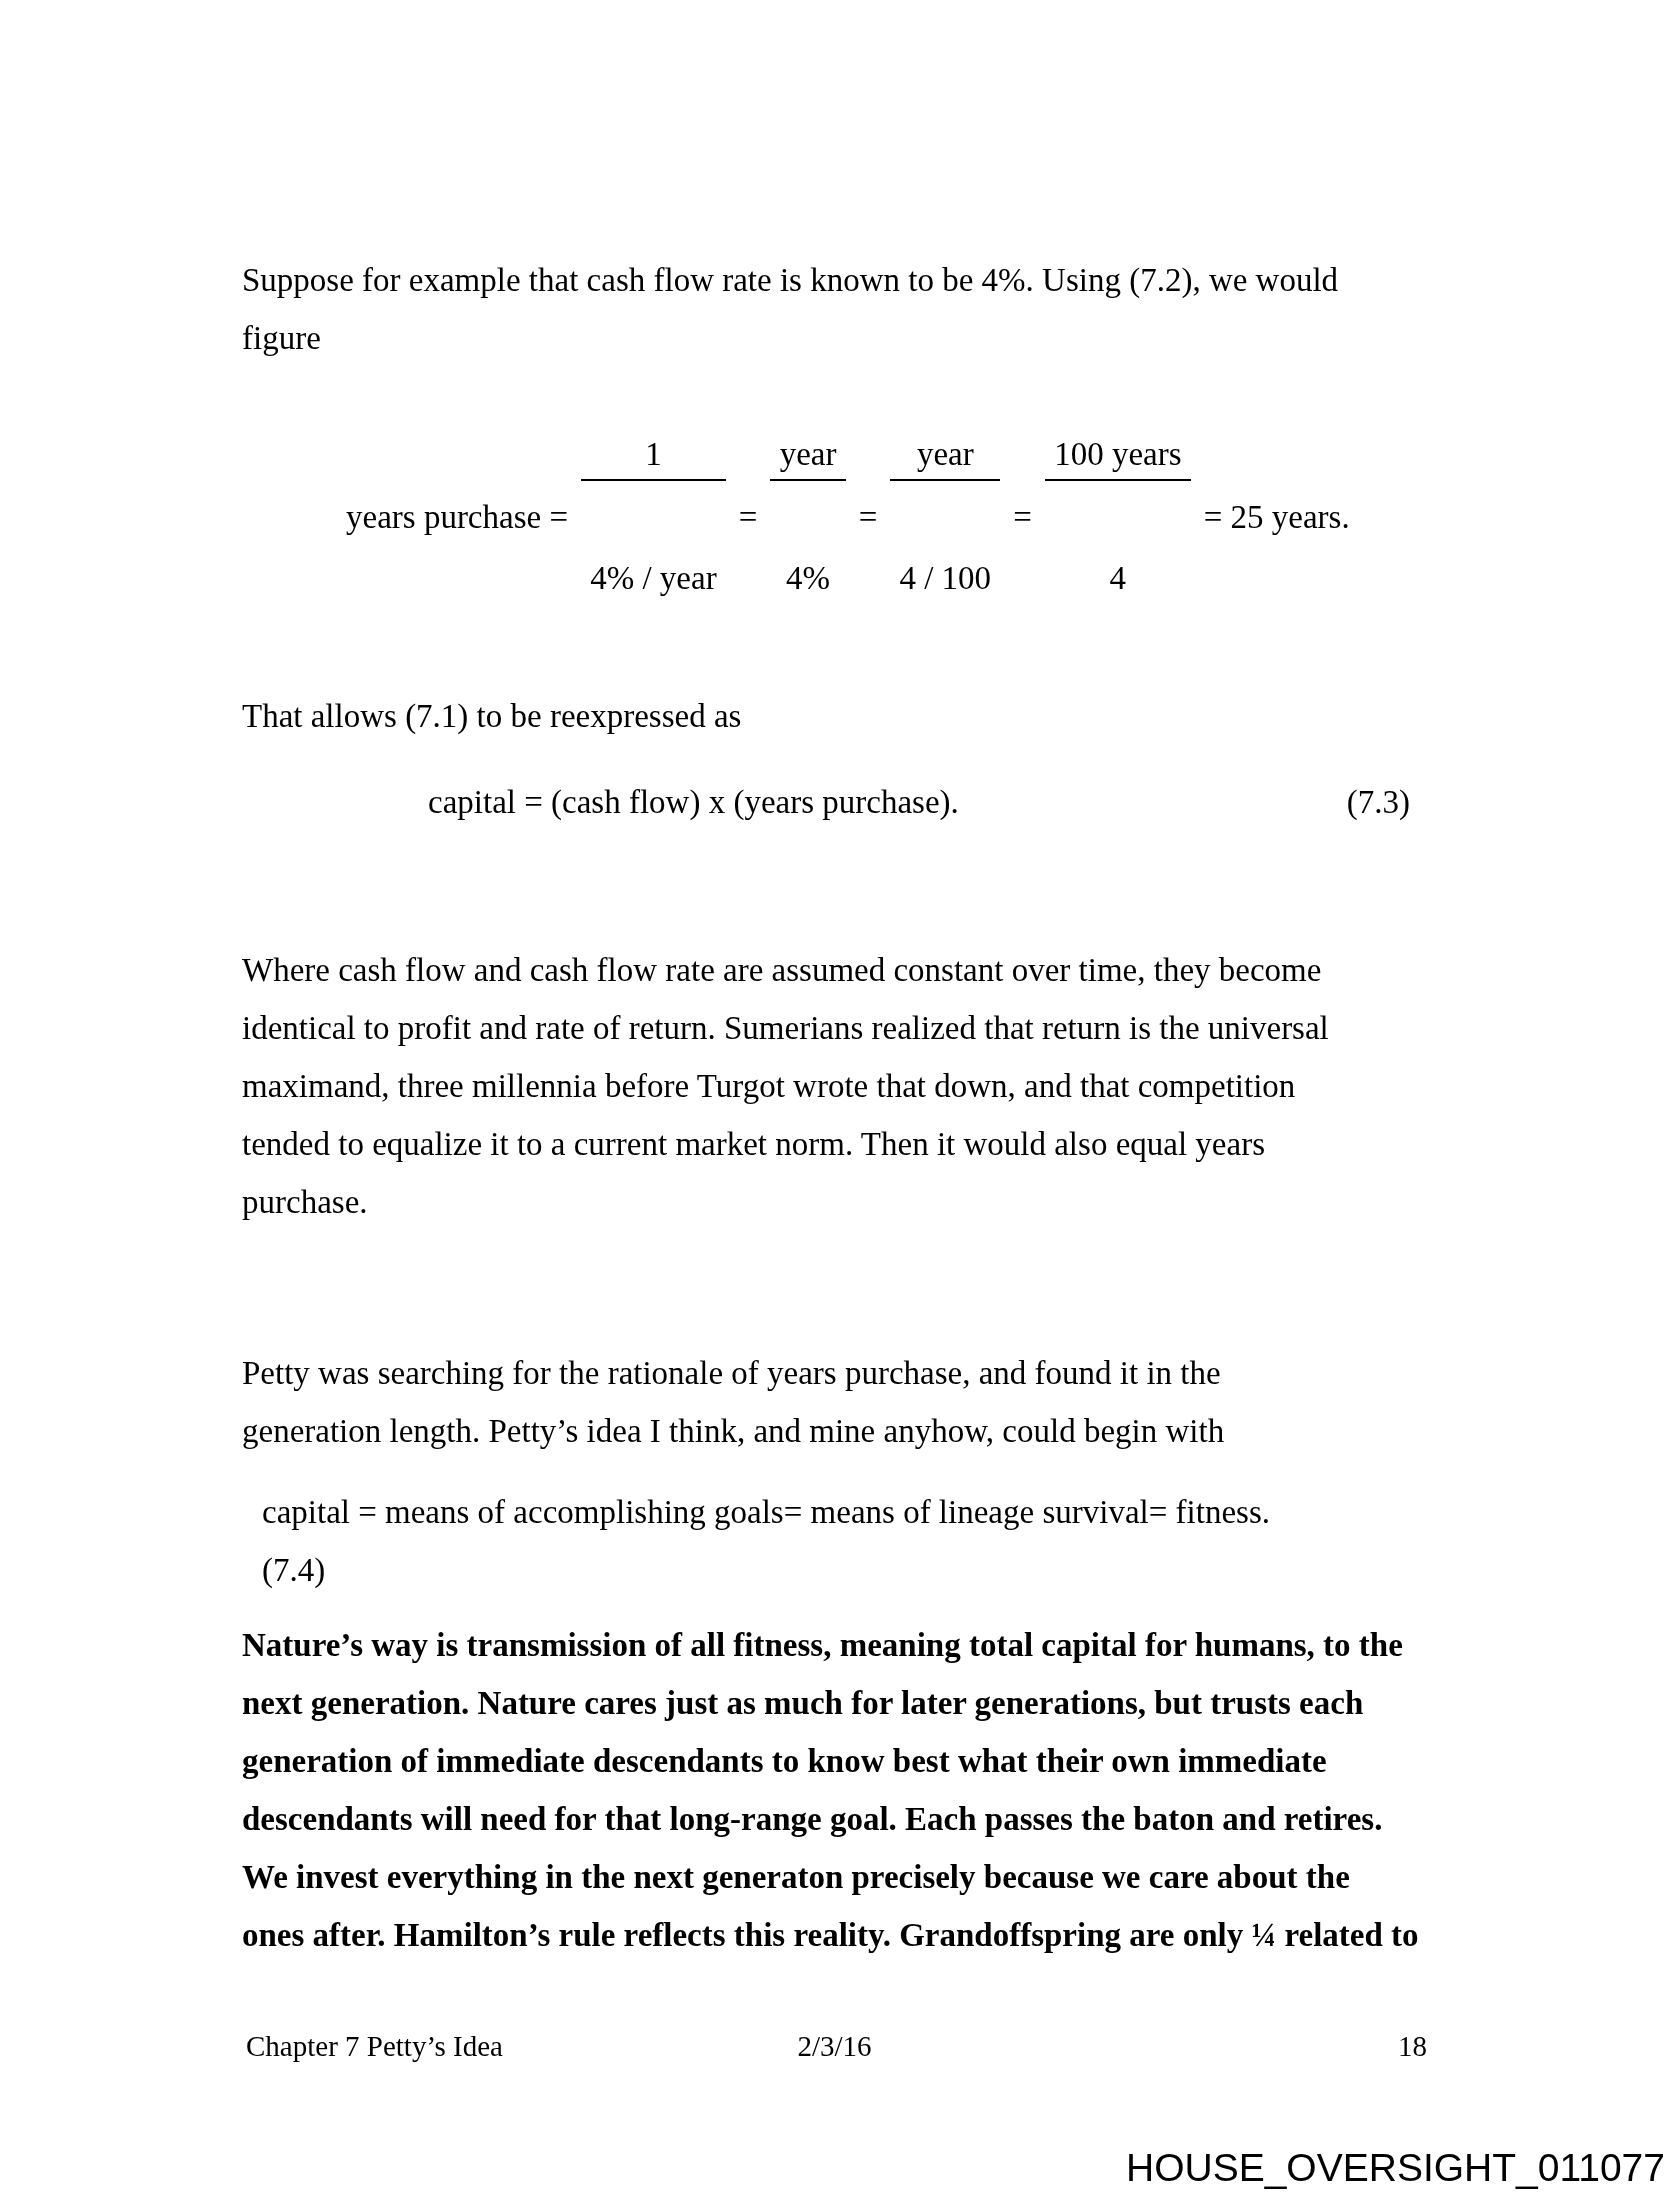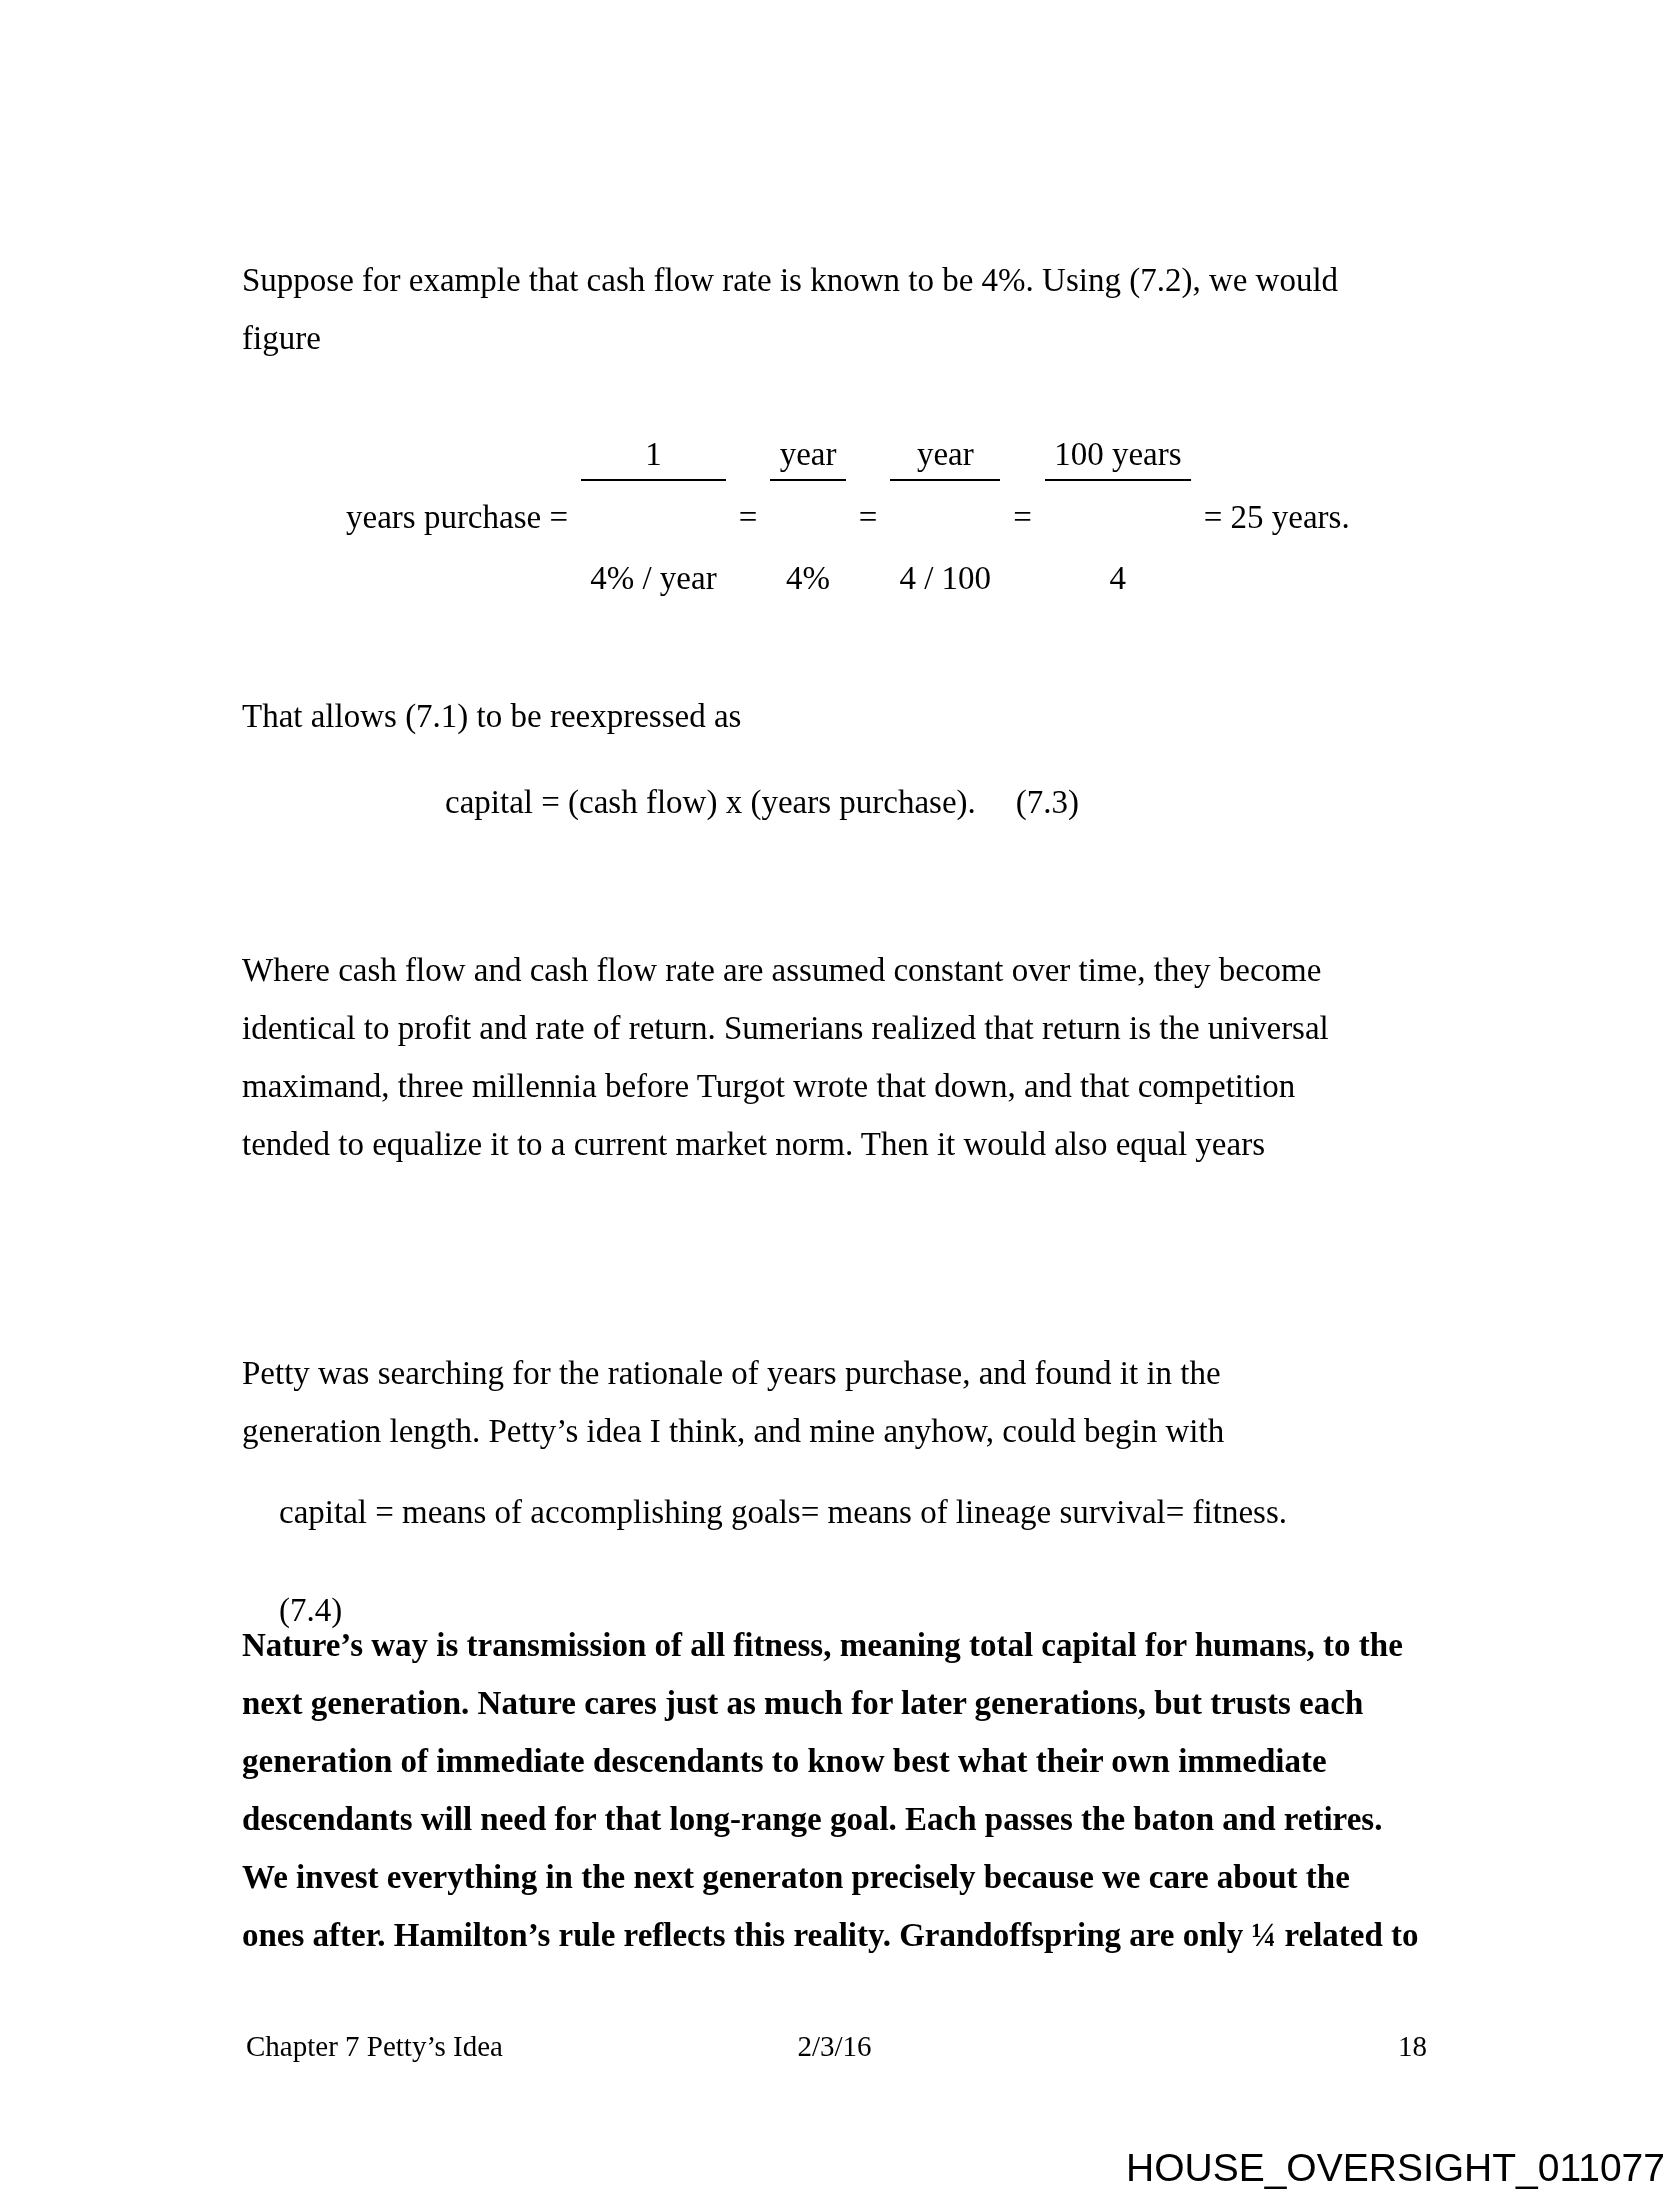--- a/index.html
+++ b/index.html
@@ -15,23 +15,23 @@
   .eq-display{
     left:346px;top:458px;height:118px;
     display:flex;align-items:center;column-gap:13px;
     font-size:33px;white-space:pre;
   }
   .frac{display:inline-block;text-align:center;vertical-align:middle;}
   .frac .num{display:block;border-bottom:2.6px solid #000;padding:1.3px 9.2px 5.2px;line-height:1.15;}
   .frac .den{display:block;padding:5.2px 9.2px 1.3px;line-height:1.15;}
   
   .eq-row{
-    left:242px;width:1185px;
-    display:flex;align-items:baseline;
-    font-size:33px;line-height:58px;white-space:pre;gap:40px;
+    left:225px;width:1185px;
+    display:flex;justify-content:space-between;align-items:baseline;
+    font-size:33px;line-height:58px;white-space:pre;
   }
   .eq-row.eq73 .eq-body{margin-left:203px;}
   .eq-row.eq74 .eq-body{margin-left:37px;}
   
   .footer{left:242px;top:2017px;width:1185px;height:58px;font-size:29px;line-height:58px;}
   .footer .f-left{position:absolute;left:4px;font-family:Liberation Serif, serif;}
   .footer .f-center{position:absolute;left:50%;transform:translateX(-50%);}
   .footer .f-right{position:absolute;right:0;}
   
   .stamp{
@@ -77,20 +77,21 @@
 <div class="abs eq-row eq73" style="top:773px;">
   <span class="eq-body">capital = (cash flow) x (years purchase).</span>
   <span class="eq-label">(7.3)</span>
 </div>
 
 <div class="abs para" style="left:242px;top:941px;">
     <div class="line">Where cash flow and cash flow rate are assumed constant over time, they become</div>
     <div class="line">identical to profit and rate of return. Sumerians realized that return is the universal</div>
     <div class="line">maximand, three millennia before Turgot wrote that down, and that competition</div>
     <div class="line">tended to equalize it to a current market norm. Then it would also equal years</div>
+    <div class="line">purchase.</div>
   </div>
 
 <div class="abs para" style="left:242px;top:1344px;">
     <div class="line">Petty was searching for the rationale of years purchase, and found it in the</div>
     <div class="line">generation length. Petty’s idea I think, and mine anyhow, could begin with</div>
   </div>
 
 <div class="abs eq-row eq74" style="top:1483px;flex-direction:column;">
   <span class="eq-body">capital = means of accomplishing goals= means of lineage survival= fitness.</span>
   <span class="eq-label">(7.4)</span>

